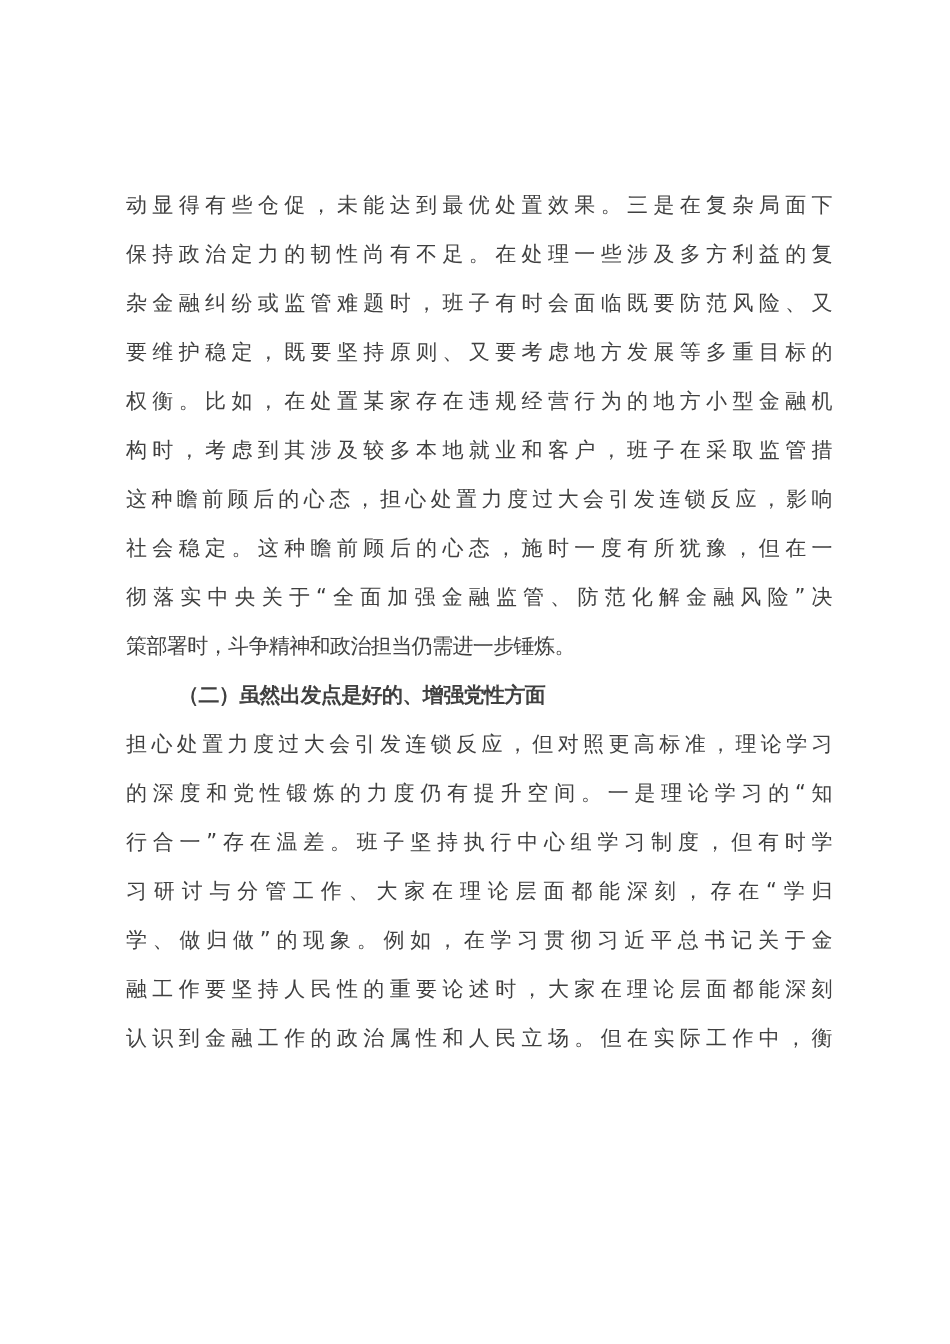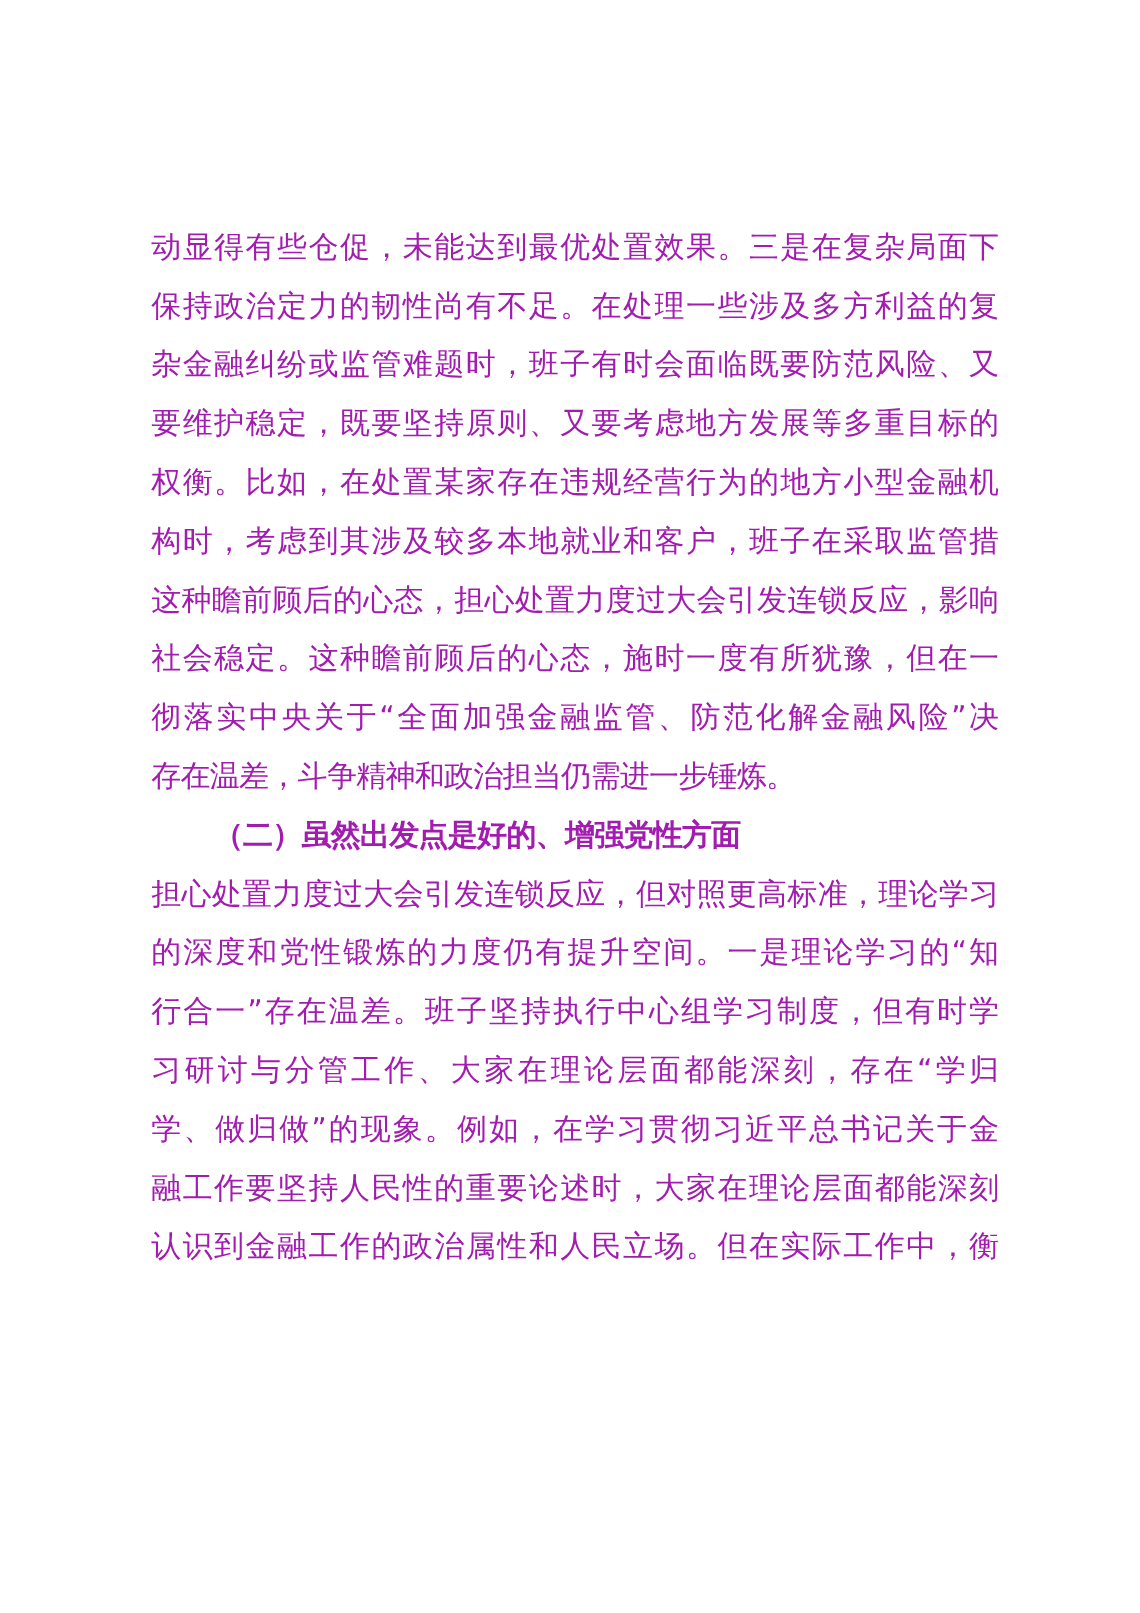--- a/index.html
+++ b/index.html
@@ -3,23 +3,23 @@
 <meta charset="utf-8">
 <style>
   html, body { margin: 0; padding: 0; background: #ffffff; }
   body { width: 950px; height: 1344px; position: relative; overflow: hidden; }
   .page {
     position: absolute;
     left: 126px;
     top: 181px;
     width: 706px;
     font-family: "DejaVu Sans", "Liberation Sans", sans-serif;
-    font-size: 25px;
+    font-size: 21px;
     line-height: 49px;
-    color: #a21caf;
+    color: #404040;
   }
   .line {
     display: block;
     height: 49px;
     white-space: nowrap;
     text-align: justify;
     text-align-last: justify;
     letter-spacing: -0.6px;
   }
   .line.last { text-align-last: left; }
@@ -40,21 +40,21 @@
   <div>
     <span class="line">动显得有些仓促，未能达到最优处置效果。三是在复杂局面下</span>
     <span class="line">保持政治定力的韧性尚有不足。在处理一些涉及多方利益的复</span>
     <span class="line">杂金融纠纷或监管难题时，班子有时会面临既要防范风险、又</span>
     <span class="line">要维护稳定，既要坚持原则、又要考虑地方发展等多重目标的</span>
     <span class="line">权衡。比如，在处置某家存在违规经营行为的地方小型金融机</span>
     <span class="line">构时，考虑到其涉及较多本地就业和客户，班子在采取监管措</span>
     <span class="line">这种瞻前顾后的心态，担心处置力度过大会引发连锁反应，影响</span>
     <span class="line">社会稳定。这种瞻前顾后的心态，施时一度有所犹豫，但在一</span>
     <span class="line">彻落实中央关于“全面加强金融监管、防范化解金融风险”决</span>
-    <span class="line last">存在温差，斗争精神和政治担当仍需进一步锤炼。</span>
+    <span class="line last">策部署时，斗争精神和政治担当仍需进一步锤炼。</span>
   </div>
 
   <span class="heading">（二）虽然出发点是好的、增强党性方面</span>
 
   <div>
     <span class="line">担心处置力度过大会引发连锁反应，但对照更高标准，理论学习</span>
     <span class="line">的深度和党性锻炼的力度仍有提升空间。一是理论学习的“知</span>
     <span class="line">行合一”存在温差。班子坚持执行中心组学习制度，但有时学</span>
     <span class="line">习研讨与分管工作、大家在理论层面都能深刻，存在“学归</span>
     <span class="line">学、做归做”的现象。例如，在学习贯彻习近平总书记关于金</span>

